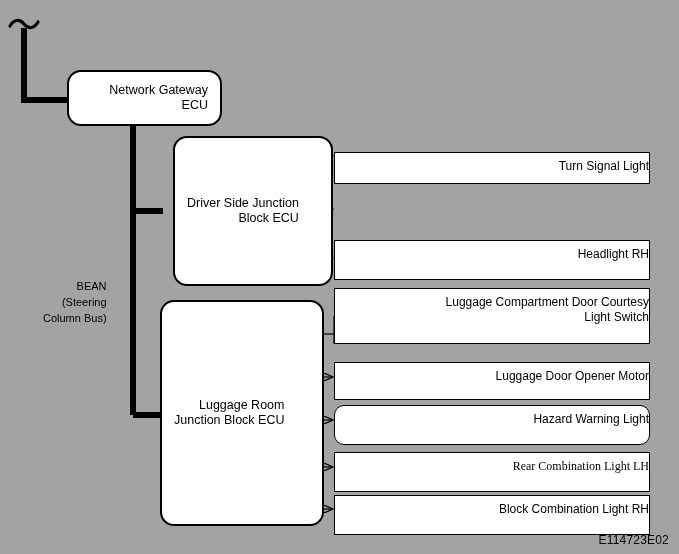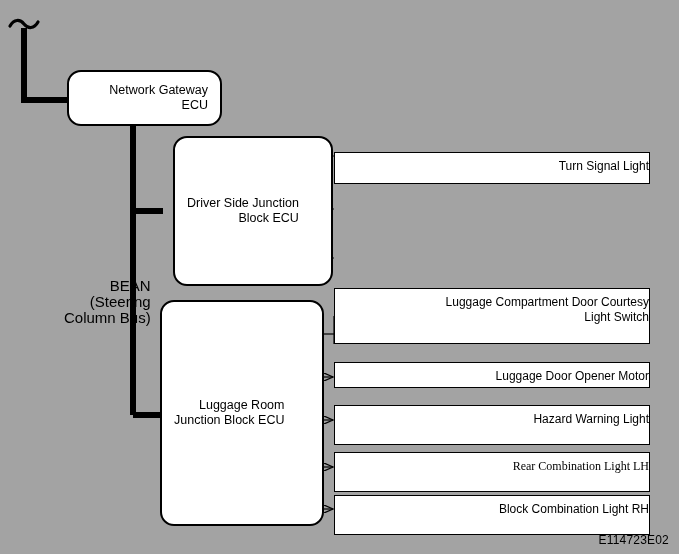--- a/index.html
+++ b/index.html
@@ -83,23 +83,23 @@
     font-size: 12px;
     line-height: 15px;
     white-space: pre-line;
     padding: 6px 0 0 10px;
     display: block;
   }
 
   
   #bus-caption {
     position: absolute;
-    left: 64px;
+    left: 43px;
     top: 278px;
-    font-size: 15px;
+    font-size: 11px;
     line-height: 16px;
     white-space: pre-line;
     z-index: 2;
   }
 
   
   #ref-code {
     position: absolute;
     right: 10px;
     top: 533px;
@@ -168,31 +168,34 @@
   <div class="ecu" id="ecu-luggage">
     <span class="ecu-label">Luggage Room
 Junction Block ECU</span>
   </div>
 
   <div class="device" style="top:152px;height:32px;">
     <span class="device-label">Turn Signal Light</span>
   </div>
 
 
+  <div class="device" style="top:240px;height:40px;">
+    <span class="device-label">Headlight RH</span>
+  </div>
 
   <div class="device" style="top:288px;height:56px;">
     <span class="device-label">Luggage Compartment Door Courtesy
 Light Switch</span>
   </div>
 
-  <div class="device" style="top:362px;height:26px;">
+  <div class="device" style="top:362px;height:38px;">
     <span class="device-label">Luggage Door Opener Motor</span>
   </div>
 
-  <div class="device" style="top:405px;height:40px;">
+  <div class="device" style="top:405px;height:40px;border-radius:10px;">
     <span class="device-label">Hazard Warning Light</span>
   </div>
 
   <div class="device" style="top:452px;height:40px;font-family:Liberation Serif, serif;">
     <span class="device-label">Rear Combination Light LH</span>
   </div>
 
   <div class="device" style="top:495px;height:40px;">
     <span class="device-label">Block Combination Light RH</span>
   </div>

